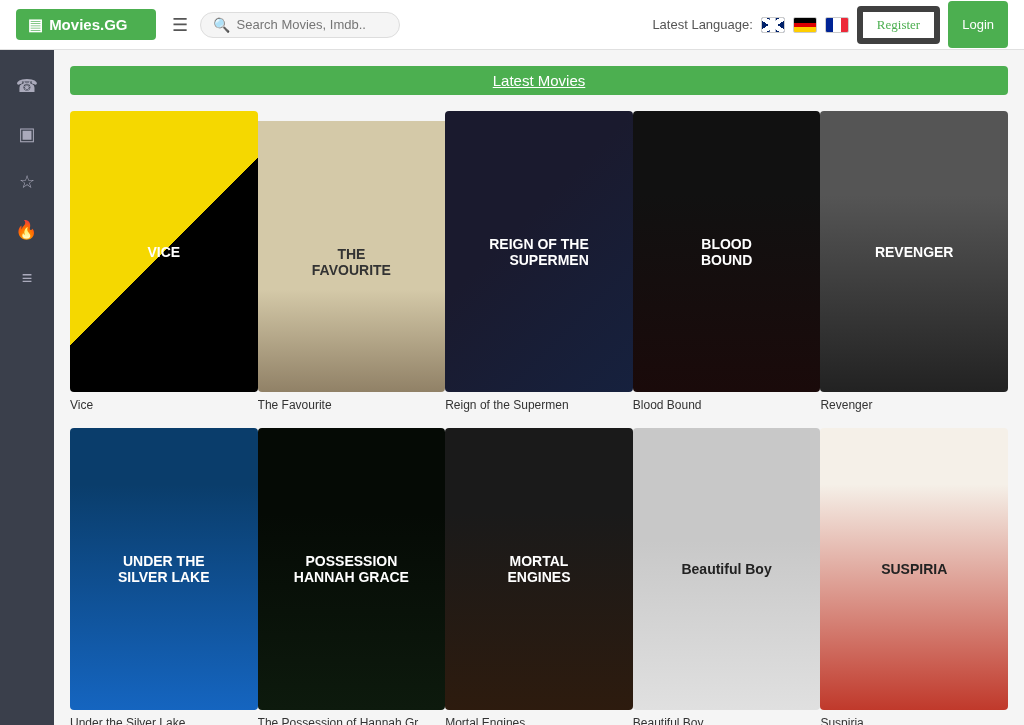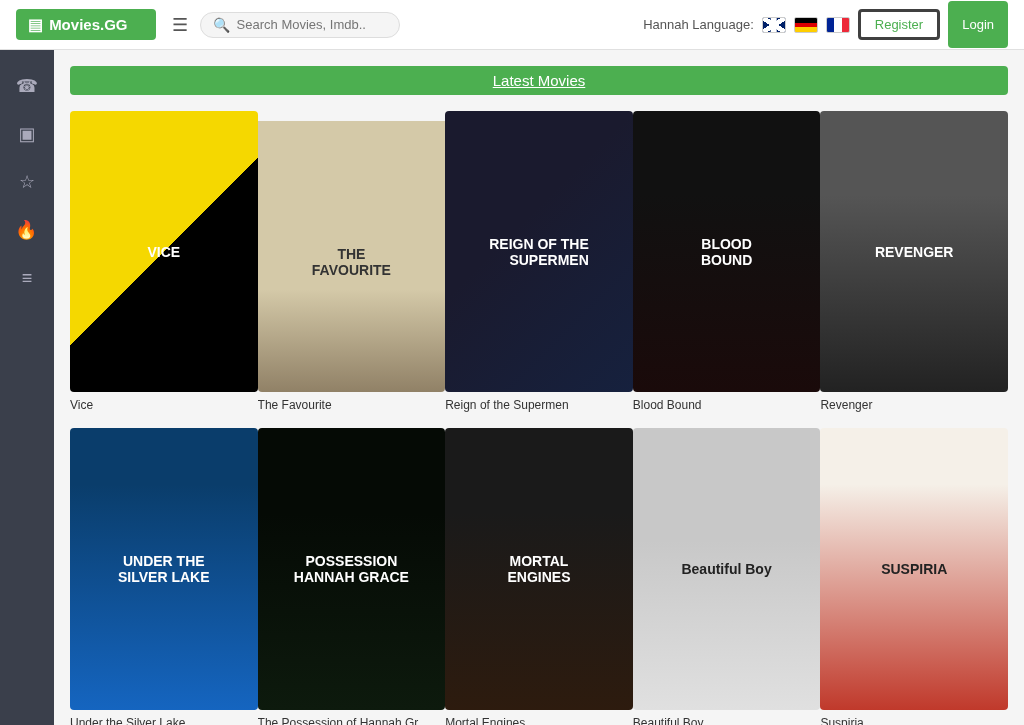--- a/index.html
+++ b/index.html
@@ -99,26 +99,27 @@
     
     .flag-de {
       background: linear-gradient(to bottom, #000 33%, #D00 33%, #D00 66%, #FFCE00 66%);
     }
     
     .flag-fr {
       background: linear-gradient(to right, #002395 33%, #fff 33%, #fff 66%, #ED2939 66%);
     }
     .btn-register {
       background: #fff;
-      border: 3px solid #404040;
+      border: 6px solid #404040;
       color: #4caf50;
       padding: 5px 14px;
       border-radius: 4px;
       cursor: pointer;
       font-size: 13px;
+      font-family: Liberation Serif, serif;
     }
     .btn-login {
       background: #4caf50;
       border: none;
       color: #fff;
       padding: 16px 14px;
       border-radius: 4px;
       cursor: pointer;
       font-size: 13px;
     }
@@ -226,21 +227,21 @@
   <div class="logo">
     <span class="logo-icon">▤</span>
     <span>Movies.GG</span>
   </div>
   <div class="header-menu-icon">☰</div>
   <div class="header-search">
     <span style="color:#aaa;font-size:14px;">🔍</span>
     <input type="text" placeholder="Search Movies, Imdb.." style="">
   </div>
   <div class="header-right">
-    <span class="language-label">Hannah Language:</span>
+    <span class="language-label">Latest Language:</span>
     <span class="flag flag-uk" title="English"></span>
     <span class="flag flag-de" title="German"></span>
     <span class="flag flag-fr" title="French"></span>
     <button class="btn-register">Register</button>
     <button class="btn-login">Login</button>
   </div>
 </header>
 
 <aside class="sidebar">
   <div class="sidebar-item">☎</div>

